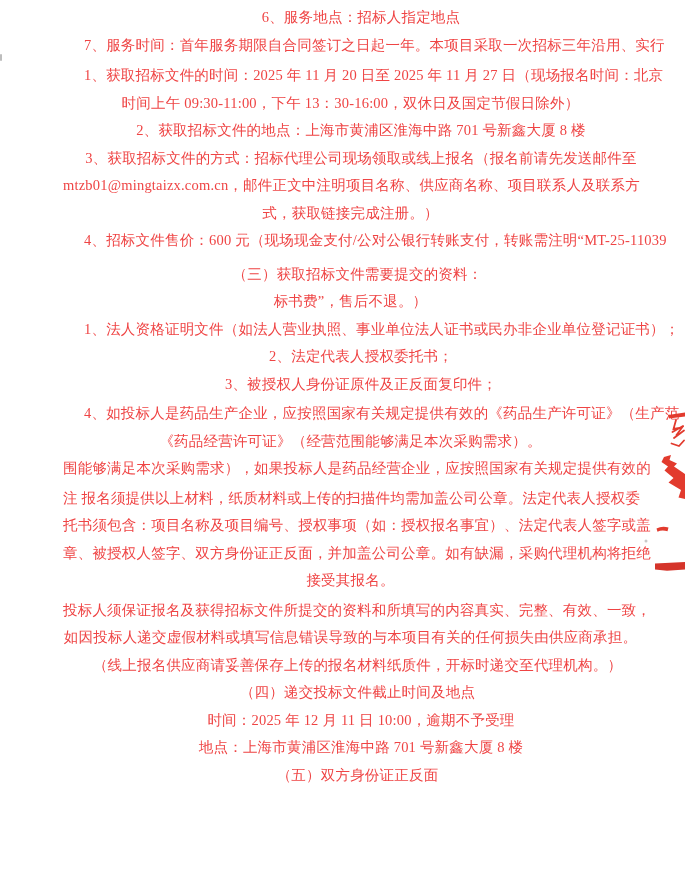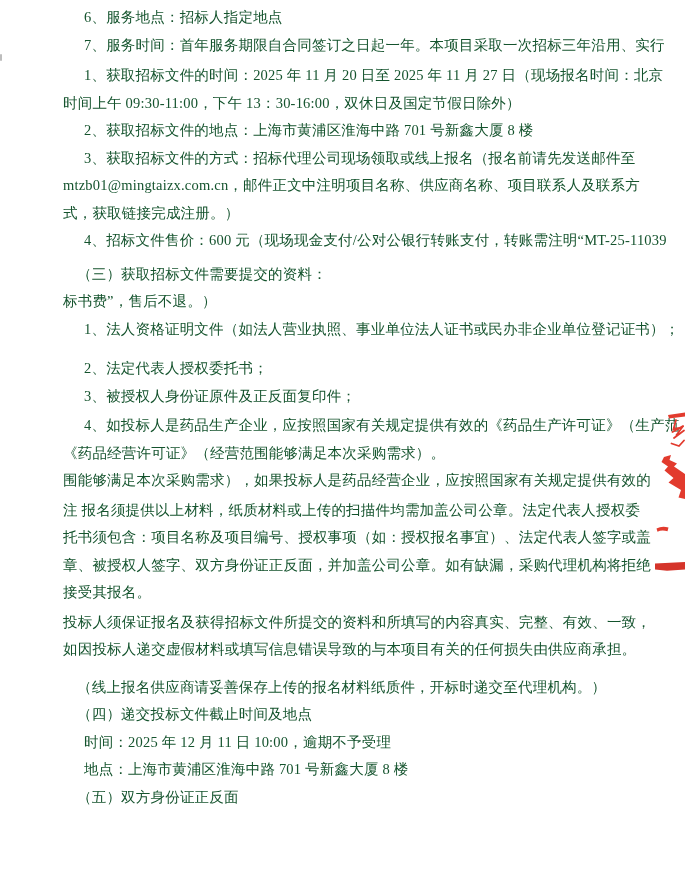--- a/index.html
+++ b/index.html
@@ -45,45 +45,45 @@
     height: 7px;
     background: #bdbdbd;
     border-radius: 1px;
   }
 </style>
 </head>
 <body>
 
 <div class="page">
 
-  <div class="doc-body" id="doc-body" style="color: #14532d;">
+  <div class="doc-body" id="doc-body" style="color: #ef4444; text-align: center;">
       <div class="line" style="padding-left: 21px;">6、服务地点：招标人指定地点</div>
       <div class="line" style="padding-left: 21px;">7、服务时间：首年服务期限自合同签订之日起一年。本项目采取一次招标三年沿用、实行</div>
       <div class="line" style="padding-left: 21px; margin-top: 3px;">1、获取招标文件的时间：2025 年 11 月 20 日至 2025 年 11 月 27 日（现场报名时间：北京</div>
       <div class="line" style="padding-left: 0px;">时间上午 09:30-11:00，下午 13：30-16:00，双休日及国定节假日除外）</div>
       <div class="line" style="padding-left: 21px;">2、获取招标文件的地点：上海市黄浦区淮海中路 701 号新鑫大厦 8 楼</div>
       <div class="line" style="padding-left: 21px;">3、获取招标文件的方式：招标代理公司现场领取或线上报名（报名前请先发送邮件至</div>
       <div class="line" style="padding-left: 0px;">mtzb01@mingtaizx.com.cn，邮件正文中注明项目名称、供应商名称、项目联系人及联系方</div>
       <div class="line" style="padding-left: 0px;">式，获取链接完成注册。）</div>
       <div class="line" style="padding-left: 21px;">4、招标文件售价：600 元（现场现金支付/公对公银行转账支付，转账需注明“MT-25-11039</div>
       <div class="line" style="padding-left: 14px; margin-top: 6px;">（三）获取招标文件需要提交的资料：</div>
       <div class="line" style="padding-left: 0px;">标书费”，售后不退。）</div>
       <div class="line" style="padding-left: 21px;">1、法人资格证明文件（如法人营业执照、事业单位法人证书或民办非企业单位登记证书）；</div>
-      <div class="line" style="padding-left: 21px; margin-top: 12px;">2、法定代表人授权委托书；</div>
+      <div class="line" style="padding-left: 21px;">2、法定代表人授权委托书；</div>
       <div class="line" style="padding-left: 21px;">3、被授权人身份证原件及正反面复印件；</div>
       <div class="line" style="padding-left: 21px; margin-top: 2px;">4、如投标人是药品生产企业，应按照国家有关规定提供有效的《药品生产许可证》（生产范</div>
       <div class="line" style="padding-left: 0px;">《药品经营许可证》（经营范围能够满足本次采购需求）。</div>
       <div class="line" style="padding-left: 0px;">围能够满足本次采购需求），如果投标人是药品经营企业，应按照国家有关规定提供有效的</div>
       <div class="line" style="padding-left: 0px; margin-top: 2px;">注 报名须提供以上材料，纸质材料或上传的扫描件均需加盖公司公章。法定代表人授权委</div>
       <div class="line" style="padding-left: 0px;">托书须包含：项目名称及项目编号、授权事项（如：授权报名事宜）、法定代表人签字或盖</div>
       <div class="line" style="padding-left: 0px;">章、被授权人签字、双方身份证正反面，并加盖公司公章。如有缺漏，采购代理机构将拒绝</div>
       <div class="line" style="padding-left: 0px;">接受其报名。</div>
       <div class="line" style="padding-left: 0px; margin-top: 2px;">投标人须保证报名及获得招标文件所提交的资料和所填写的内容真实、完整、有效、一致，</div>
       <div class="line" style="padding-left: 0px;">如因投标人递交虚假材料或填写信息错误导致的与本项目有关的任何损失由供应商承担。</div>
-      <div class="line" style="padding-left: 14px; margin-top: 10px;">（线上报名供应商请妥善保存上传的报名材料纸质件，开标时递交至代理机构。）</div>
+      <div class="line" style="padding-left: 14px; ">（线上报名供应商请妥善保存上传的报名材料纸质件，开标时递交至代理机构。）</div>
       <div class="line" style="padding-left: 14px;">（四）递交投标文件截止时间及地点</div>
       <div class="line" style="padding-left: 21px;">时间：2025 年 12 月 11 日 10:00，逾期不予受理</div>
       <div class="line" style="padding-left: 21px;">地点：上海市黄浦区淮海中路 701 号新鑫大厦 8 楼</div>
       <div class="line" style="padding-left: 14px;">（五）双方身份证正反面</div>
     </div>
 
   <svg class="stamp-svg" viewBox="0 0 30 175" xmlns="http://www.w3.org/2000/svg">
 
     <g>
       <path d="M13 10 L30 7.5 L30 11.5 L14 13.5 Z" fill="#e23b2e"></path>

